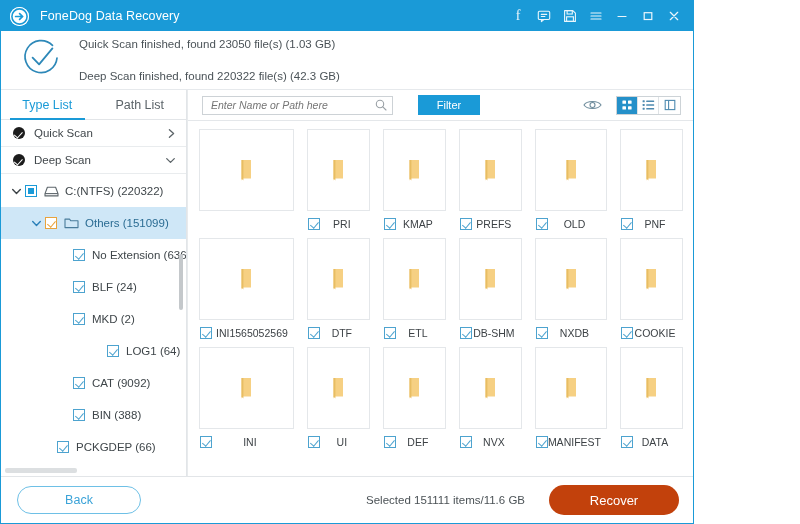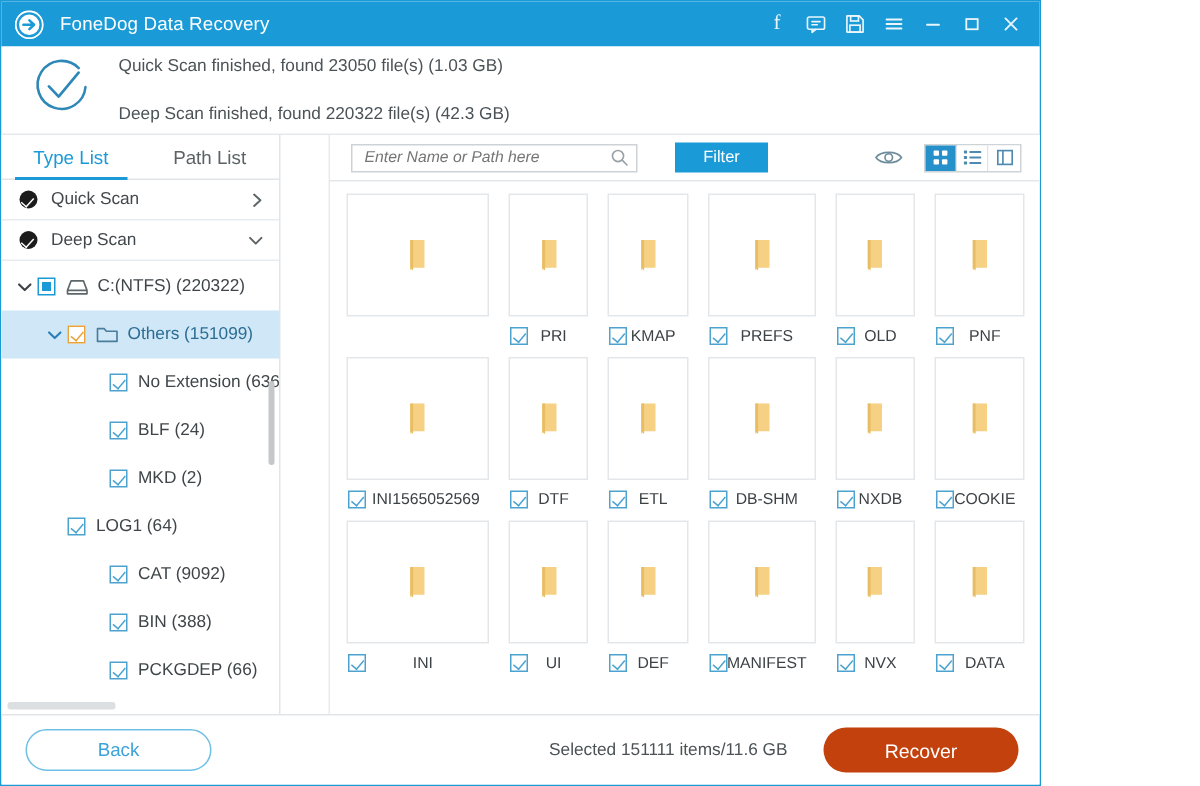--- a/index.html
+++ b/index.html
@@ -214,21 +214,20 @@
   }
 
   
   .main {
     flex: 1 1 auto;
     display: flex;
     flex-direction: column;
     min-width: 0;
     background: #fff;
     border-left: 1px solid #e8ebed;
-    margin-left: 32px;
   }
   .toolbar {
     flex: 0 0 31px;
     display: flex;
     align-items: center;
     padding: 0 12px 0 14px;
     border-bottom: 1px solid #e4e7ea;
     background: #fff;
   }
   .searchbox {
@@ -495,33 +494,33 @@
           <span>No Extension (63614)</span>
         </div>
         <div class="trow" style="padding-left:72px;">
           <span class="cbx checked"></span>
           <span>BLF (24)</span>
         </div>
         <div class="trow" style="padding-left:72px;">
           <span class="cbx checked"></span>
           <span>MKD (2)</span>
         </div>
-        <div class="trow" style="padding-left:44px;">
+        <div class="trow" style="padding-left:106px;">
           <span class="cbx checked"></span>
           <span>LOG1 (64)</span>
         </div>
         <div class="trow" style="padding-left:72px;">
           <span class="cbx checked"></span>
           <span>CAT (9092)</span>
         </div>
         <div class="trow" style="padding-left:72px;">
           <span class="cbx checked"></span>
           <span>BIN (388)</span>
         </div>
-        <div class="trow" style="padding-left:72px;">
+        <div class="trow" style="padding-left:56px;">
           <span class="cbx checked"></span>
           <span>PCKGDEP (66)</span>
         </div>
 
         <div class="sb-vtrack"></div>
         <div class="sb-htrack"></div>
       </div>
     </div>
 
     <div class="main">
@@ -770,34 +769,34 @@
 
           <div class="cell">
             <div class="thumb">
               <svg width="24" height="26" viewBox="0 0 24 26">
                   <path d="M7.5 3 H17 V21.5 H9.2 L7.5 23.4 Z" fill="#f6d083"></path>
                   <path d="M7.5 3 H9.4 V23.4 L7.5 21.6 Z" fill="#e8bd63"></path>
                 </svg>
             </div>
             <div class="cap">
               <span class="cbx checked"></span>
+              <span class="capname">NVX</span>
+            </div>
+          </div>
+
+          <div class="cell">
+            <div class="thumb">
+              <svg width="24" height="26" viewBox="0 0 24 26">
+                  <path d="M7.5 3 H17 V21.5 H9.2 L7.5 23.4 Z" fill="#f6d083"></path>
+                  <path d="M7.5 3 H9.4 V23.4 L7.5 21.6 Z" fill="#e8bd63"></path>
+                </svg>
+            </div>
+            <div class="cap">
+              <span class="cbx checked"></span>
               <span class="capname">MANIFEST</span>
-            </div>
-          </div>
-
-          <div class="cell">
-            <div class="thumb">
-              <svg width="24" height="26" viewBox="0 0 24 26">
-                  <path d="M7.5 3 H17 V21.5 H9.2 L7.5 23.4 Z" fill="#f6d083"></path>
-                  <path d="M7.5 3 H9.4 V23.4 L7.5 21.6 Z" fill="#e8bd63"></path>
-                </svg>
-            </div>
-            <div class="cap">
-              <span class="cbx checked"></span>
-              <span class="capname">NVX</span>
             </div>
           </div>
 
           <div class="cell">
             <div class="thumb">
               <svg width="24" height="26" viewBox="0 0 24 26">
                   <path d="M7.5 3 H17 V21.5 H9.2 L7.5 23.4 Z" fill="#f6d083"></path>
                   <path d="M7.5 3 H9.4 V23.4 L7.5 21.6 Z" fill="#e8bd63"></path>
                 </svg>
             </div>

